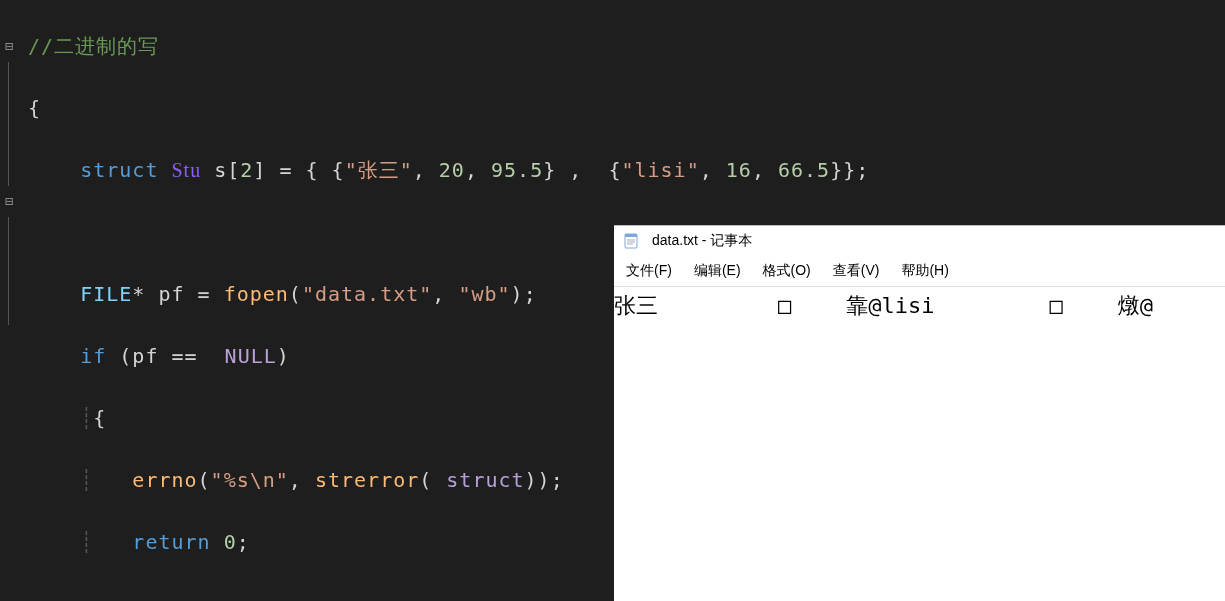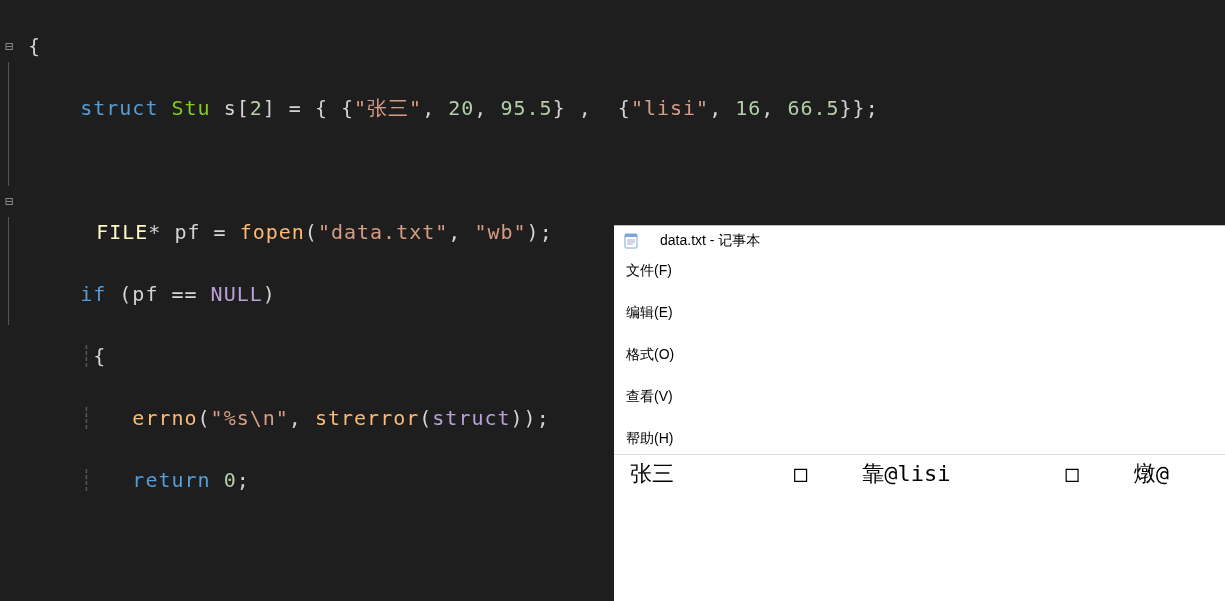--- a/index.html
+++ b/index.html
@@ -41,68 +41,67 @@
       padding-left: 10px;
       font-size: 20px;
       line-height: 31px;
       letter-spacing: 1px;
       white-space: pre;
     }
     .line { height: 31px; }
     .comment { color: #6a9955; }
     .guide { color: #555; }
     .keyword { color: #569cd6; }
-    .type { color: #fef9c3; margin-left: 16px; }
-    .typename { color: #84cc16; }
+    .type { color: #7dd3fc; }
+    .typename { color: #8b5cf6; font-family: Liberation Serif, serif; }
     .func { color: #fdba74; }
     .funcname { color: #c8c8c8; }
     .string { color: #d69d85; }
     .number { color: #b5cea8; }
-    .macro { color: #b8a1d9; }
+    .macro { color: #b8a1d9; margin-left: 14px; }
     .plain { color: #d4d4d4; }
 
     .notepad {
       position: absolute;
       left: 614px;
       top: 225px;
       width: 611px;
       height: 376px;
       background: #fff;
       color: #000;
       font-family: "Microsoft YaHei", sans-serif;
       border-top: 1px solid #bbb;
       display: flex;
       flex-direction: column;
     }
     .np-title {
       display: flex;
       align-items: center;
       padding: 6px 8px;
       font-size: 14px;
-      gap: 20px;
+      gap: 12px;
     }
     .np-title-icon {
       width: 18px; height: 18px;
     }
     .np-menu {
       display: flex;
-      gap: 20px;
+      gap: 10px;
       padding: 4px 6px;
       font-size: 14px;
-      flex-direction: column;
     }
     .np-menu span {
       padding: 2px 6px;
       cursor: default;
     }
     .np-content {
       flex: 1;
       font-family: "Consolas", "Microsoft YaHei", monospace;
       font-size: 22px;
-      padding: 4px 16px;
+      padding: 4px 0;
       border-top: 1px solid #ddd;
       white-space: pre;
     }
     .np-gap { display: inline-block; }
   </style>
 </head>
 <body>
 
 <div class="editor">
   <div class="gutter">
@@ -112,20 +111,21 @@
     <span class="fold-line"></span>
     <span class="fold-line"></span>
     <span class="fold-line"></span>
     <span class="fold-mark">⊟</span>
     <span class="fold-line"></span>
     <span class="fold-line"></span>
     <span class="fold-line"></span>
     <span class="fold-line" style="border-left:1px solid #555;height:15px;"></span>
   </div>
   <div class="code-area">
+<div class="line"><span class="comment">//二进制的写</span></div>
 <div class="line"><span class="plain">{</span></div>
 <div class="line">    <span class="keyword">struct</span> <span class="typename">Stu</span> <span class="plain">s[</span><span class="number">2</span><span class="plain">] = { {</span><span class="string">"张三"</span><span class="plain">, </span><span class="number">20</span><span class="plain">, </span><span class="number">95.5</span><span class="plain">} ,  {</span><span class="string">"lisi"</span><span class="plain">, </span><span class="number">16</span><span class="plain">, </span><span class="number">66.5</span><span class="plain">}};</span></div>
 <div class="line"></div>
 <div class="line">    <span class="type">FILE</span><span class="plain">* pf = </span><span class="func">fopen</span><span class="plain">(</span><span class="string">"data.txt"</span><span class="plain">, </span><span class="string">"wb"</span><span class="plain">);</span></div>
 <div class="line">    <span class="keyword">if</span><span class="plain"> (pf == </span><span class="macro">NULL</span><span class="plain">)</span></div>
 <div class="line">    <span class="guide">┊</span><span class="plain">{</span></div>
 <div class="line">    <span class="guide">┊</span>   <span class="func">errno</span><span class="plain">(</span><span class="string">"%s\n"</span><span class="plain">, </span><span class="func">strerror</span><span class="plain">(</span><span class="macro">struct</span><span class="plain">));</span></div>
 <div class="line">    <span class="guide">┊</span>   <span class="keyword">return</span><span class="plain"> </span><span class="number">0</span><span class="plain">;</span></div>
 
 

